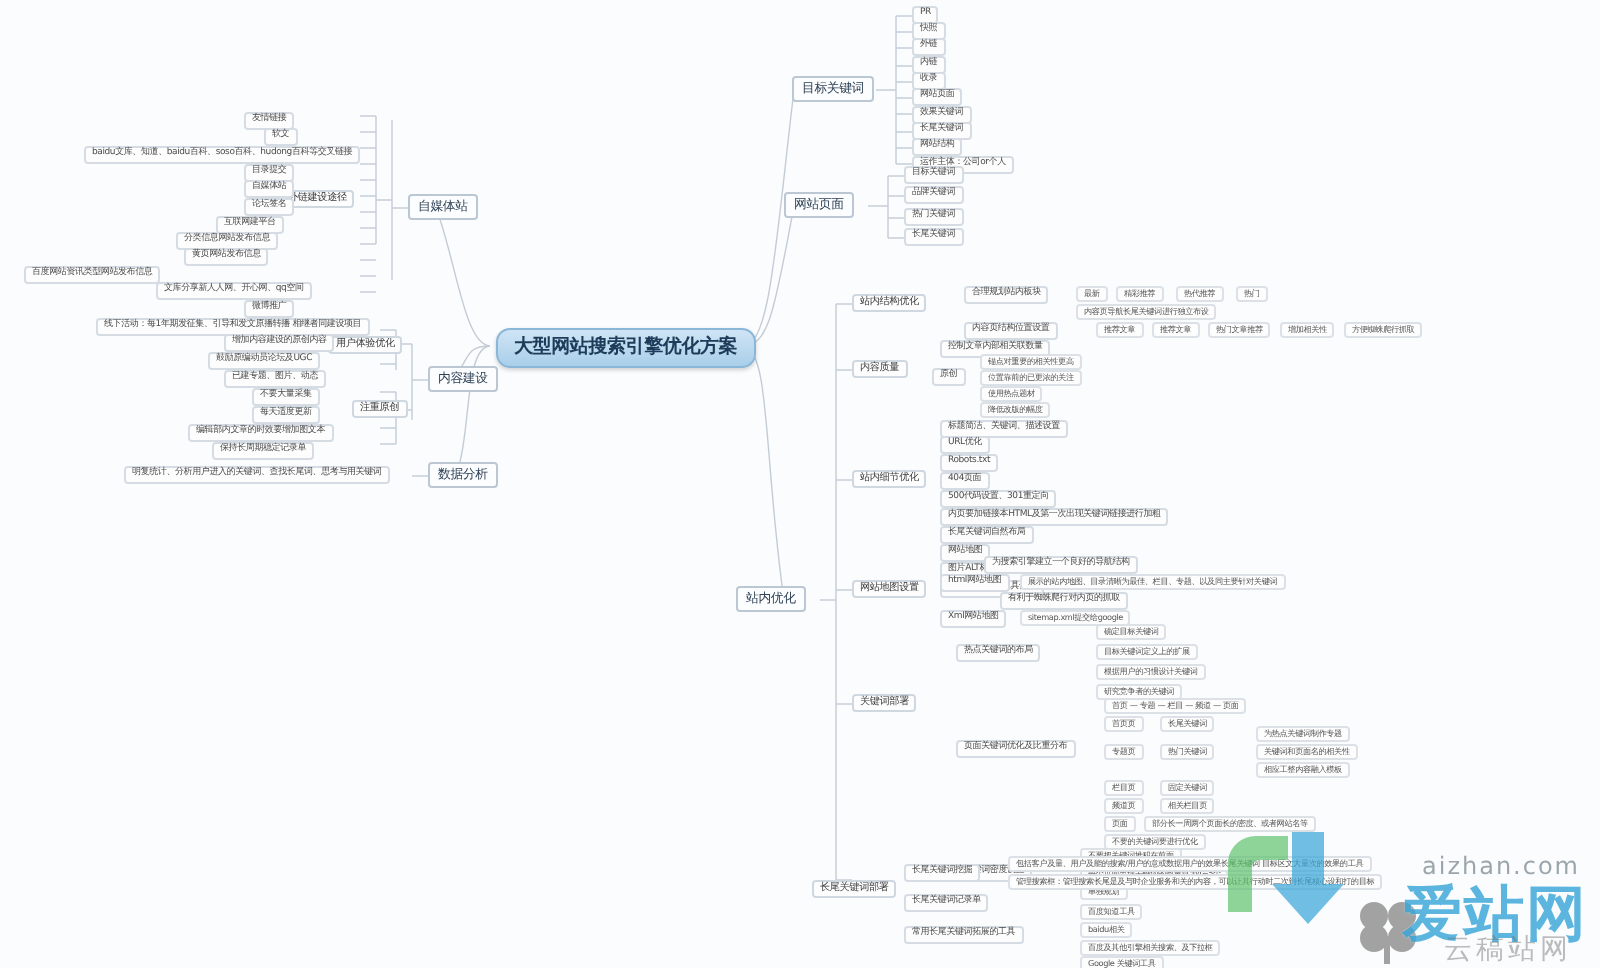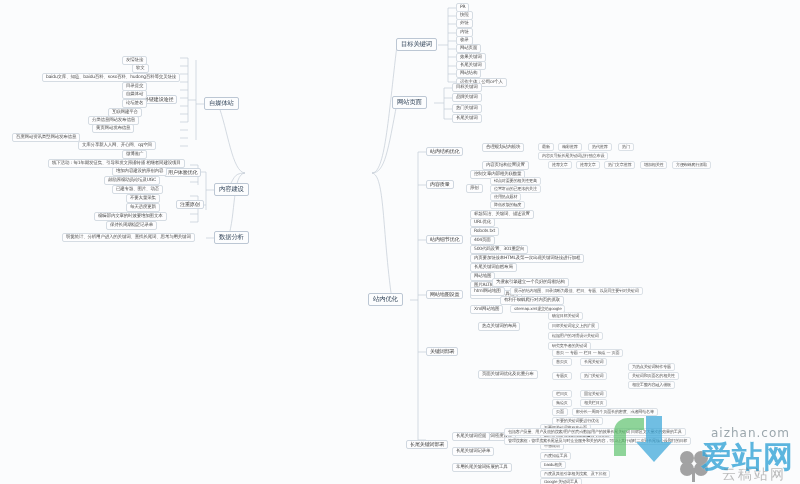--- a/index.html
+++ b/index.html
@@ -123,20 +123,21 @@
       <path d="M198,196 L198,222"></path>
       <path d="M198,196 L190,196"></path>
         <path d="M198,205 L190,205"></path>
       <path d="M198,214 L190,214"></path>
         <path d="M198,222 L190,222"></path>
 
       <path d="M214,238 L206,238"></path>
     </g>
   </svg>
 
+  <div class="node lvl0" style="left:248px;top:164px;">大型网站搜索引擎优化方案</div>
 
   <div class="node lvl1" style="left:396px;top:38px;">目标关键词</div>
   <div class="node lvl3" style="left:456px;top:3px;">PR</div>
   <div class="node lvl3" style="left:456px;top:11px;">快照</div>
   <div class="node lvl3" style="left:456px;top:19px;">外链</div>
   <div class="node lvl3" style="left:456px;top:28px;">内链</div>
   <div class="node lvl3" style="left:456px;top:36px;">收录</div>
   <div class="node lvl3" style="left:456px;top:44px;">网站页面</div>
   <div class="node lvl3" style="left:456px;top:53px;">效果关键词</div>
   <div class="node lvl3" style="left:456px;top:61px;">长尾关键词</div>

